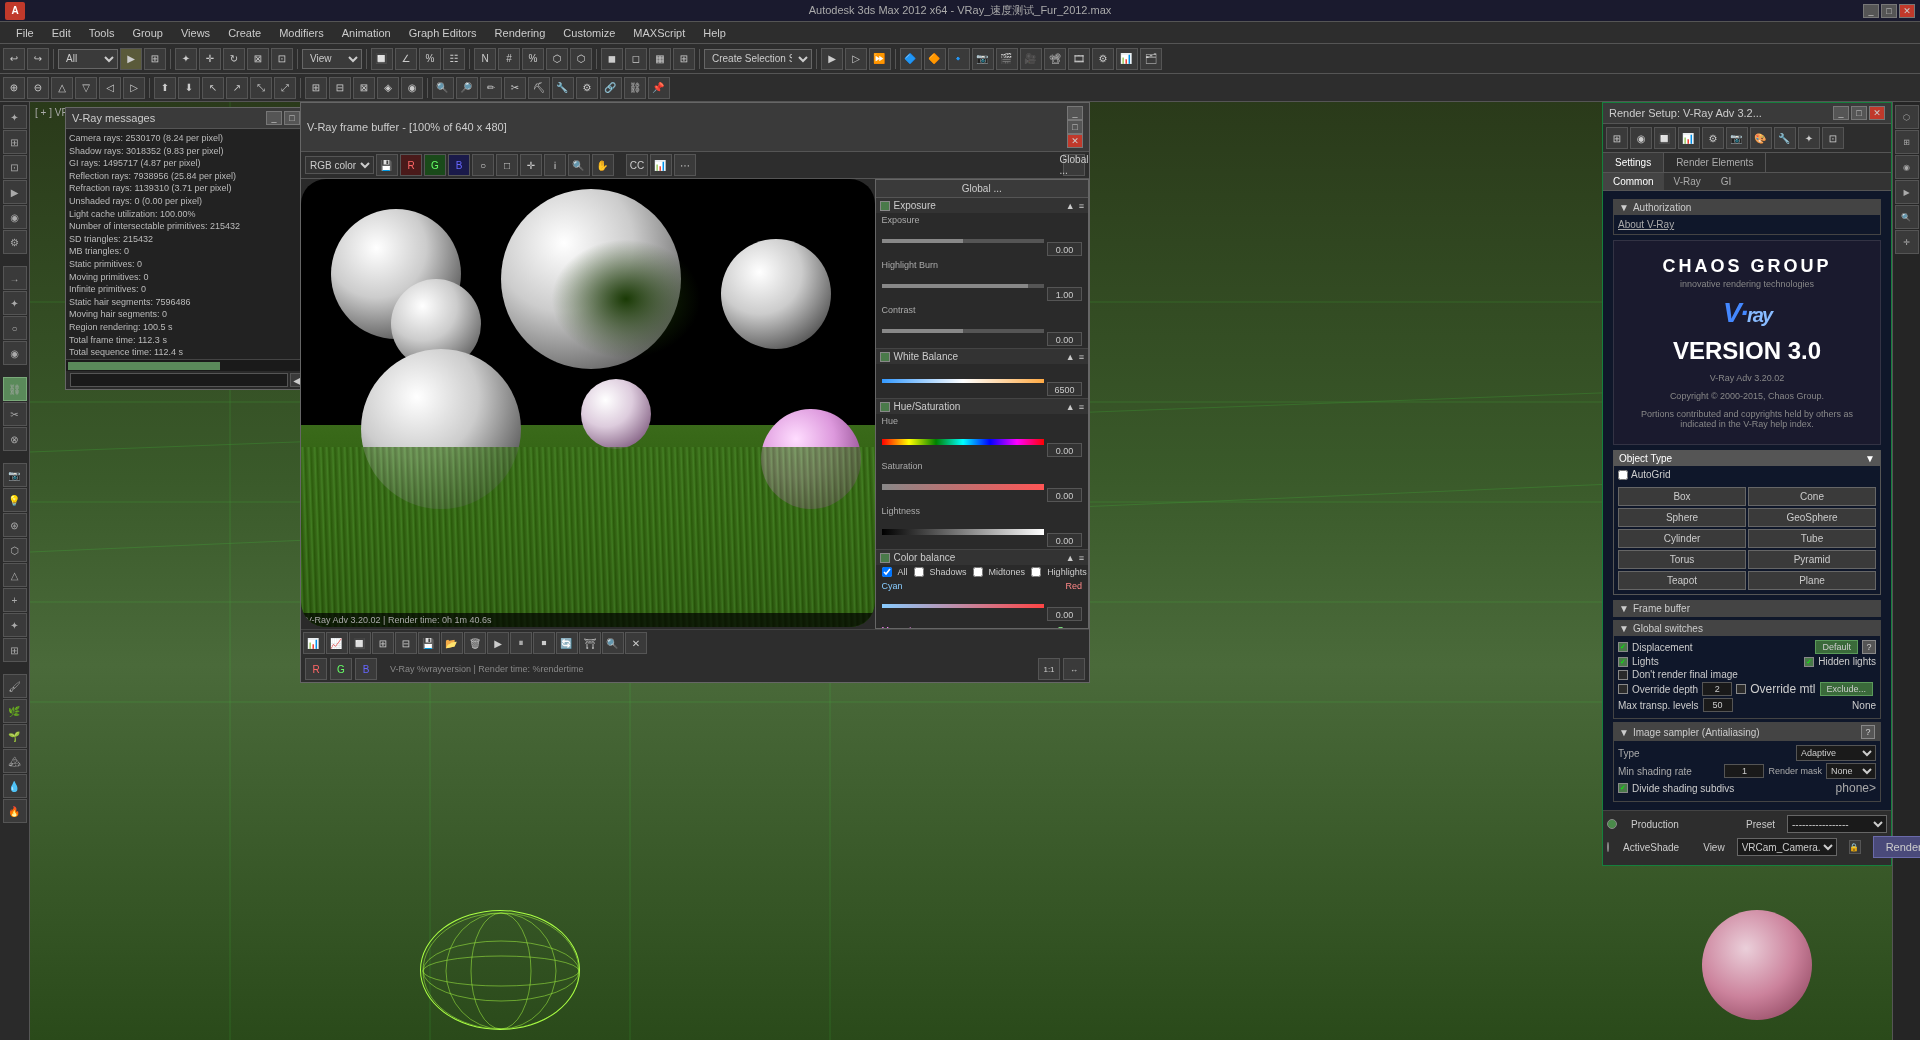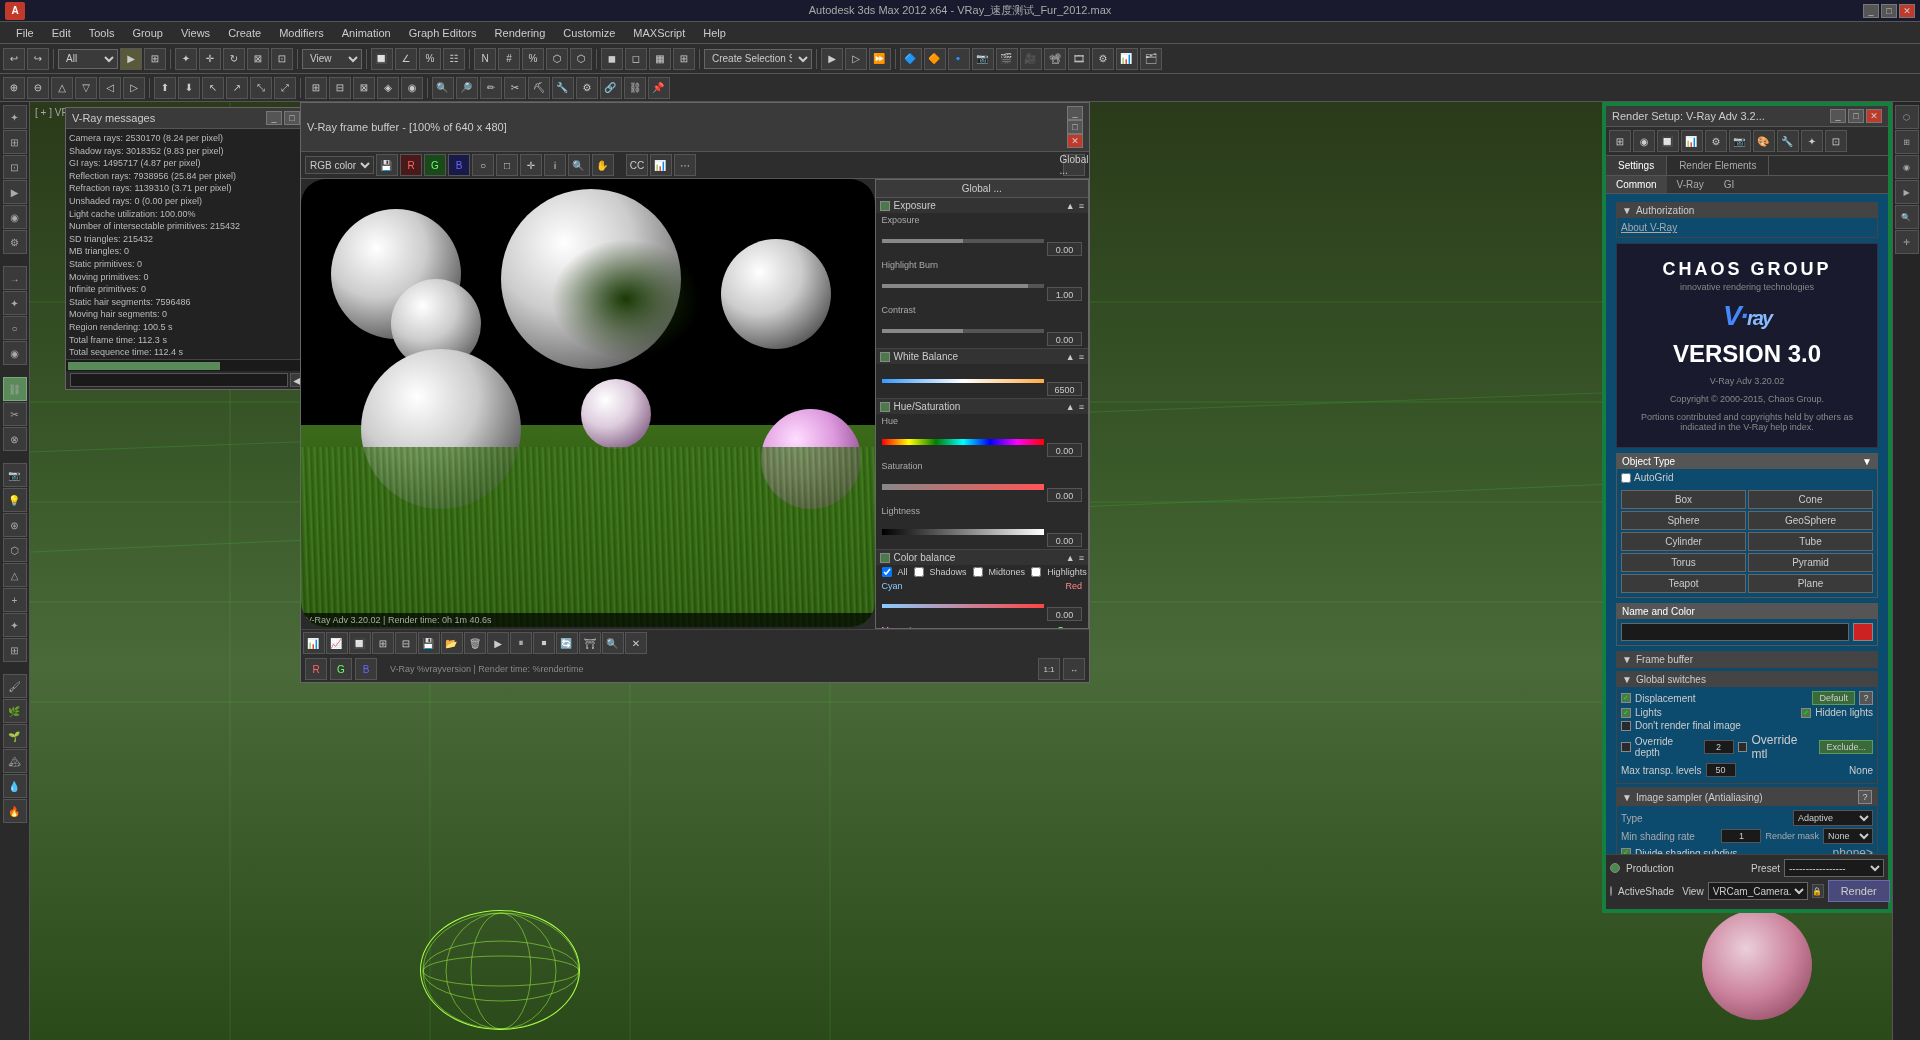--- a/index.html
+++ b/index.html
@@ -70,21 +70,21 @@
     .cc-slider-label { font-size: 9px; color: #aaa; margin-bottom: 1px; }
     .cc-slider-container { display: flex; align-items: center; gap: 3px; }
     .cc-slider { flex: 1; height: 4px; background: #555; position: relative; }
     .cc-slider-fill { height: 100%; background: #888; }
     .cc-value { width: 35px; height: 14px; background: #333; border: 1px solid #555; font-size: 9px; color: #ccc; text-align: center; line-height: 14px; margin-top: 16px; }
     .cc-slider-hue { flex: 1; height: 6px; background: linear-gradient(to right, red, yellow, green, cyan, blue, magenta, red); }
     .cc-slider-sat { flex: 1; height: 6px; background: linear-gradient(to right, #888, #f55); }
     .cc-slider-lig { flex: 1; height: 6px; background: linear-gradient(to right, #000, #fff); }
 
     
-    #render-setup { position: absolute; right: 0; top: 0; width: 350px; background: #0c4a6e; border: 4px solid #15803d; z-index: 20; }
+    #render-setup { position: absolute; right: 0; top: 0; width: 350px; background: #0f172a; border: 1px solid #15803d; z-index: 20; }
     #rs-title { background: #3a3a3a; padding: 3px 6px; display: flex; align-items: center; justify-content: space-between; border-bottom: 1px solid #555; font-size: 11px; color: #ccc; }
     #rs-tabs { display: flex; background: #2d2d2d; border-bottom: 1px solid #555; }
     .rs-tab { padding: 4px 12px; font-size: 10px; color: #aaa; cursor: pointer; border-right: 1px solid #555; }
     .rs-tab.active { background: #3a3a3a; color: #fff; }
     #rs-subtabs { display: flex; background: #333; border-bottom: 1px solid #555; }
     .rs-subtab { padding: 3px 10px; font-size: 10px; color: #aaa; cursor: pointer; }
     .rs-subtab.active { background: #444; color: #fff; }
     #rs-content { padding: 5px; overflow-y: auto; height: 600px; }
     
     
@@ -100,21 +100,21 @@
 
     
     #name-color-panel { margin: 5px; border: 1px solid #555; }
     #ncp-title { background: #555; padding: 2px 5px; font-size: 10px; color: #fff; }
     #ncp-content { padding: 4px; display: flex; gap: 4px; align-items: center; }
     #ncp-input { flex: 1; height: 18px; background: #1a1a1a; border: 1px solid #666; color: #ccc; font-size: 10px; padding: 0 3px; }
     #ncp-color { width: 20px; height: 18px; background: #cc2222; border: 1px solid #888; cursor: pointer; }
 
     
     #rs-bottom { padding: 4px; border-top: 1px solid #444; background: #2d2d2d; }
-    .rs-row { display: flex; align-items: center; gap: 4px; margin-bottom: 3px; font-size: 10px; }
+    .rs-row { display: flex; align-items: center; gap: 12px; margin-bottom: 3px; font-size: 10px; }
     .rs-select { height: 18px; background: #1a1a1a; border: 1px solid #666; color: #ccc; font-size: 10px; }
     .rs-render-btn { background: #4a4a7a; border: 1px solid #6a6aaa; color: #ccc; padding: 4px 12px; font-size: 11px; cursor: pointer; }
     .rs-radio { width: 10px; height: 10px; border: 1px solid #888; border-radius: 50%; background: #3a3a3a; display: inline-block; margin-right: 2px; }
     .rs-radio.active { background: #4a8a4a; }
 
     
     .rs-collapsible { margin: 3px 5px; border: 1px solid #444; }
     .rs-coll-header { background: #444; padding: 2px 5px; font-size: 10px; color: #ccc; display: flex; align-items: center; gap: 4px; cursor: pointer; }
     .rs-coll-content { padding: 4px; font-size: 10px; }
     .rs-check-row { display: flex; align-items: center; gap: 4px; margin-bottom: 2px; }
@@ -699,29 +699,20 @@
           <div class="otp-btn">GeoSphere</div>
           <div class="otp-btn">Cylinder</div>
           <div class="otp-btn">Tube</div>
           <div class="otp-btn">Torus</div>
           <div class="otp-btn">Pyramid</div>
           <div class="otp-btn">Teapot</div>
           <div class="otp-btn">Plane</div>
         </div>
       </div>
 
-      <div id="name-color-panel">
-        <div id="ncp-title">
-          <span>Name and Color</span>
-        </div>
-        <div id="ncp-content">
-          <input id="ncp-input" type="text" value="" style="">
-          <div id="ncp-color"></div>
-        </div>
-      </div>
 
       <div class="rs-collapsible">
         <div class="rs-coll-header">
           <span>▼</span>
           <span>Frame buffer</span>
         </div>
       </div>
 
       <div class="rs-collapsible">
         <div class="rs-coll-header">

